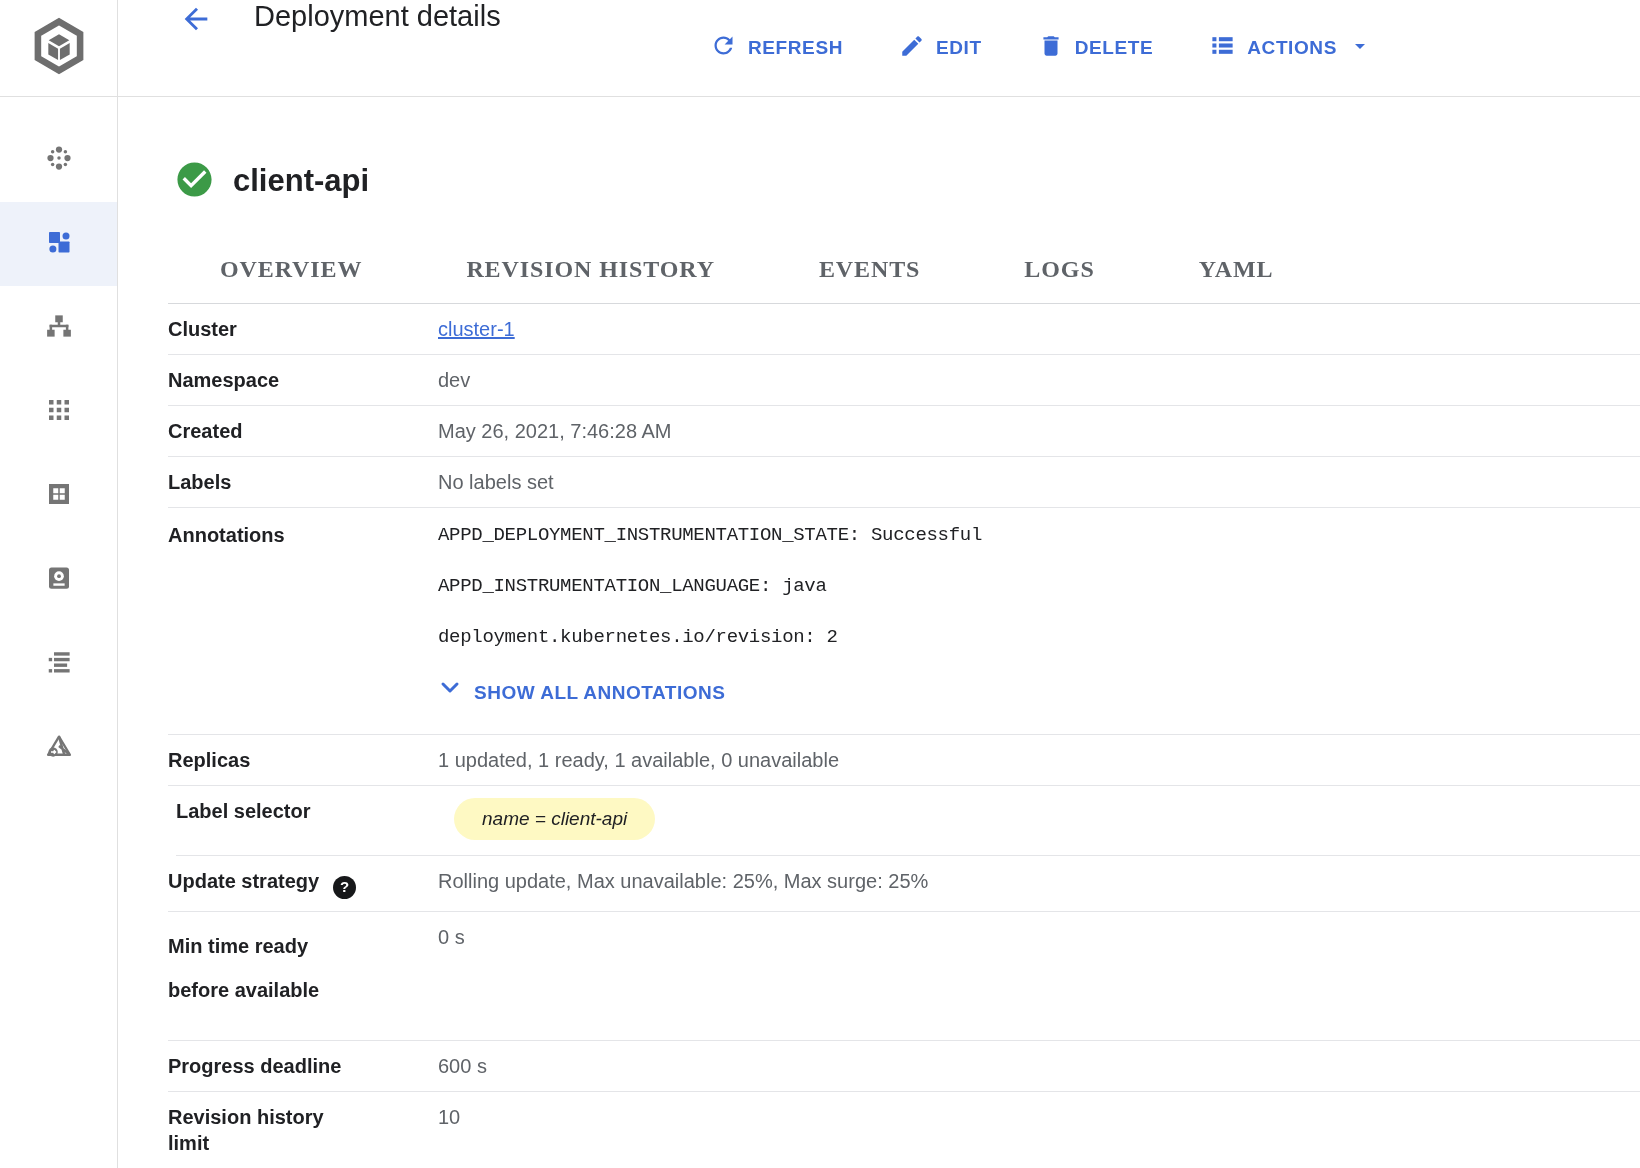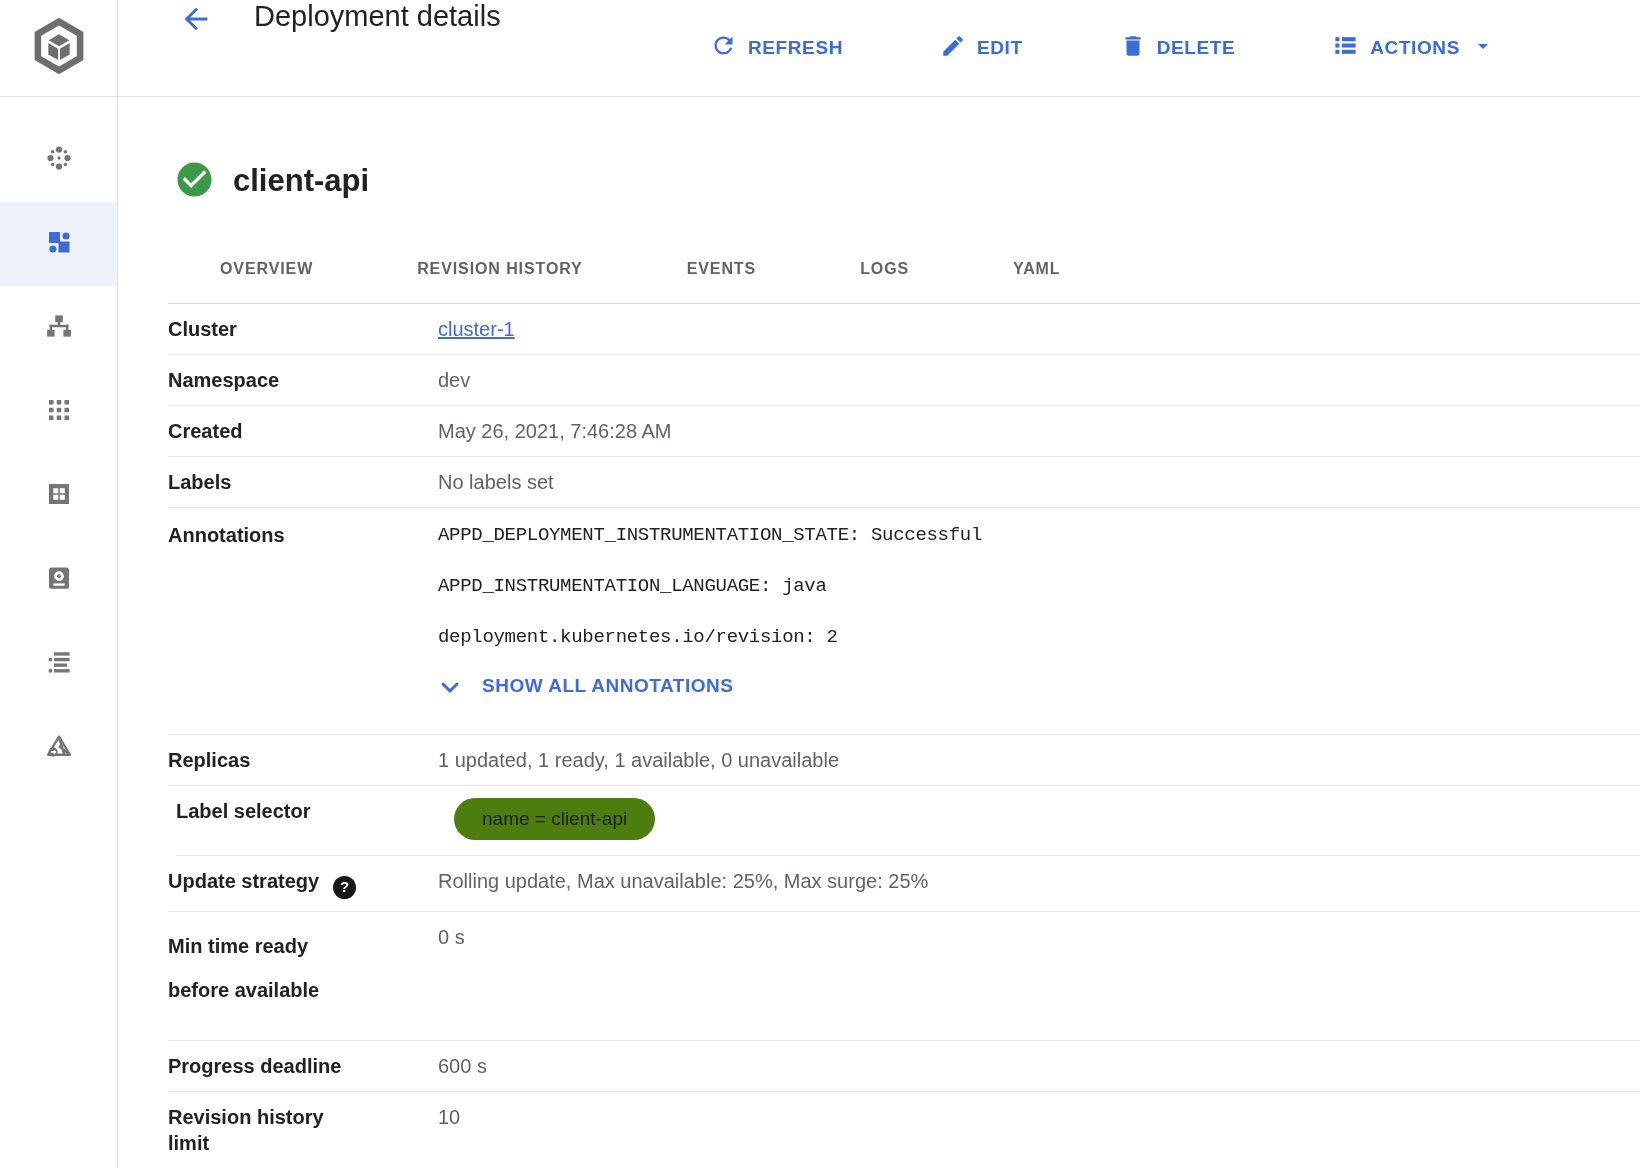--- a/index.html
+++ b/index.html
@@ -12,59 +12,59 @@
   .logo-cell { grid-column:1; grid-row:1; border-right:1px solid #e0e0e0;
                border-bottom:1px solid #e0e0e0; display:flex; align-items:center; justify-content:center; }
 
   
   .header { grid-column:2; grid-row:1; border-bottom:1px solid #e0e0e0;
             display:flex; position:relative; padding-left:58px; }
   .back-btn { background:none; border:none; cursor:pointer; width:40px; height:40px;
               display:flex; align-items:center; justify-content:center; }
   .header-title { font-size:29px; color:#202124; font-weight:400; margin-left:38px; }
   .header-actions { position:absolute; left:592px; top:0; height:100%;
-                    display:flex; align-items:center; gap:97px; }
+                    display:flex; align-items:center; gap:56px; }
   .action-btn { background:none; border:none; cursor:pointer; display:flex; align-items:center;
                 gap:11px; color:#3d6cd6; font-family:inherit; font-size:19px; font-weight:bold;
                 letter-spacing:.6px; }
   .action-btn svg { flex:none; }
 
   
   .sidebar { grid-column:1; grid-row:2; border-right:1px solid #e0e0e0; padding-top:21px; }
   .side-item { height:84px; display:flex; align-items:center; justify-content:center; cursor:pointer; }
   .side-item.active { background:#eef2fa; }
 
   
   .main { grid-column:2; grid-row:2; padding-top:61px; overflow:hidden; }
   .title-row { display:flex; align-items:center; gap:18px; margin-left:56px; height:46px; }
   .page-title { font-size:31px; font-weight:bold; color:#202124; }
 
   
   .tabs { display:flex; margin-left:50px; margin-top:40px; }
-  .tab { height:50px; line-height:50px; padding:0 52px; font-size:16px; font-weight:bold;
-         letter-spacing:.9px; color:#5f6368; cursor:pointer; border-bottom:4px solid transparent; }
+  .tab { height:50px; line-height:50px; padding:0 52px; font-size:24px; font-weight:bold;
+         letter-spacing:.9px; color:#5f6368; cursor:pointer; border-bottom:4px solid transparent;font-family:Liberation Serif, serif; }
   .tab.active { color:#3d6cd6; border-bottom-color:#3d6cd6; }
 
   
   .details { margin-left:50px; margin-top:9px; border-top:1px solid #d7d9dc; }
   .row { display:flex; align-items:flex-start; border-bottom:1px solid #e4e5e8; padding:12px 0; }
   .k { width:270px; padding-right:75px; flex:none; font-size:20px; font-weight:bold;
        color:#202124; line-height:26px; }
   .v { font-size:20px; color:#5f6368; line-height:26px; }
   .link { color:#3d6cd6; text-decoration:underline; cursor:pointer; }
   .row-tall { padding-bottom:28px; }
   .row-tall .k { line-height:44px; }
   .mono { font-family:"Liberation Mono","DejaVu Sans Mono",monospace; font-size:19px;
           color:#202124; margin-bottom:25px; letter-spacing:-0.3px; }
-  .show-all { background:none; border:none; cursor:pointer; display:flex; align-items:flex-start;
-              gap:20px; color:#3d6cd6; font-family:inherit; font-size:19px; font-weight:bold;
+  .show-all { background:none; border:none; cursor:pointer; display:flex; align-items:flex-end;
+              gap:12px; color:#3d6cd6; font-family:inherit; font-size:19px; font-weight:bold;
               letter-spacing:.5px; margin-top:16px; margin-bottom:18px; }
   .row-annotations { padding-top:14px; }
-  .chip { display:inline-block; background:#4d7c0f; border-radius:21px; padding:8px 28px;
-          color:#202124; font-size:19px; margin-left:8px; }
+  .chip { display:inline-block; background:#fef9c3; border-radius:21px; padding:8px 28px;
+          color:#202124; font-size:19px; margin-left:8px;font-style:italic; }
   .row-chip { padding-bottom:15px;margin-left:8px; }
   .help-icon { display:inline-flex; width:23px; height:23px; border-radius:50%;
                background:#17181a; color:#fff; font-size:15px; font-weight:bold;
                align-items:center; justify-content:center; margin-left:14px;
                vertical-align:-4px; cursor:pointer; }
   .gray-ic { fill:#757575; }
 </style>
 </head>
 <body>
 

